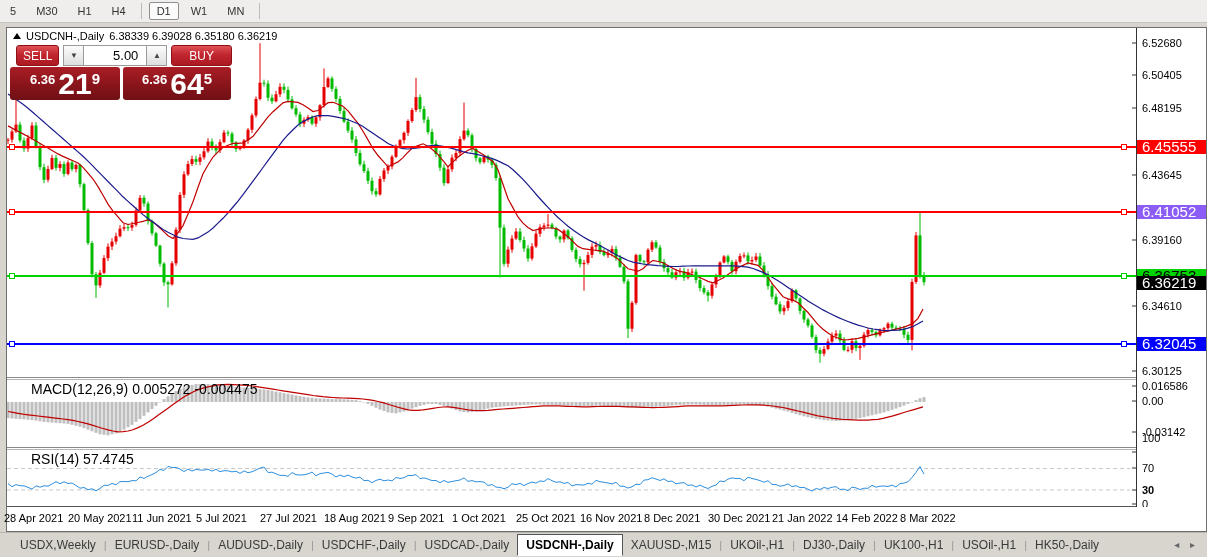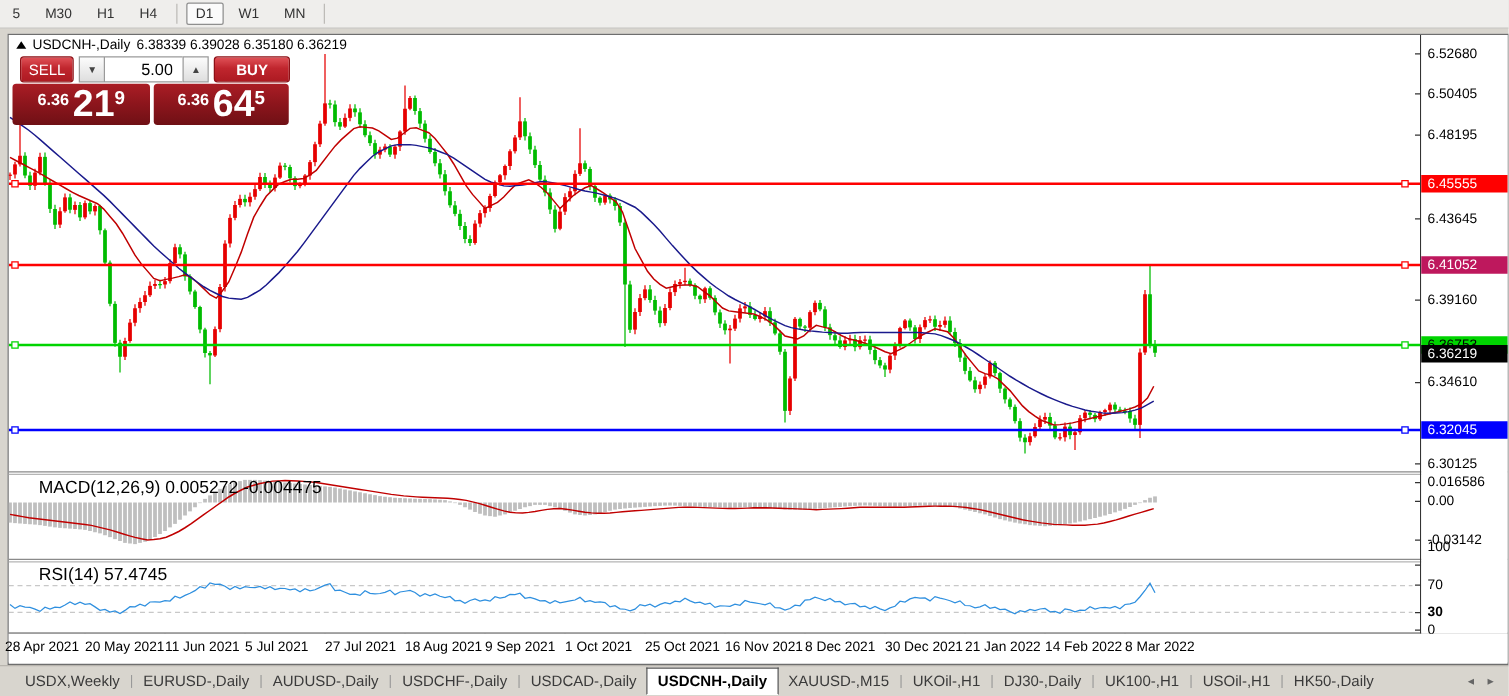--- a/index.html
+++ b/index.html
@@ -10,32 +10,32 @@
   .tf-btn{font-size:11px;color:#333;padding:2px 7px;margin:0 2px;border:1px solid transparent;border-radius:2px;cursor:default;}
   .tf-btn.active{background:#fbfbfb;border:1px solid #8f8f8f;}
   .tb-sep{width:1px;height:16px;background:#bdbbb7;margin:0 5px;}
   
   .chart-window{position:absolute;left:6px;top:27px;width:1199px;height:503px;border:1px solid #6e6e6e;background:#ffffff;}
   .chart-window svg{position:absolute;left:0;top:0;}
   .pane-sep{position:absolute;left:0;width:100%;height:0;border-top:1px solid #8a8a8a;}
   .axis-line{position:absolute;left:1129px;top:0;width:0;height:479px;border-left:1px solid #333;}
   .axis-col{position:absolute;left:1130px;top:0;width:69px;height:479px;background:#fff;}
   .axis-label{position:absolute;left:5px;font-size:11px;color:#000;line-height:14px;white-space:nowrap;}
-  .axis-badge{position:absolute;left:0;width:69px;height:14px;font-size:11px;line-height:14px;padding-left:5px;box-sizing:border-box;white-space:nowrap;}
+  .axis-badge{position:absolute;left:0;width:69px;height:14px;font-size:15px;line-height:14px;padding-left:5px;box-sizing:border-box;white-space:nowrap;}
   .date-strip{position:absolute;left:0;top:479px;width:1199px;height:23px;background:#fff;}
   .date-label{position:absolute;top:5px;font-size:11px;color:#000;white-space:nowrap;}
   .chart-title{position:absolute;left:6px;top:2px;font-size:11px;color:#000;display:flex;align-items:center;gap:5px;}
   .tri-up{width:0;height:0;border-left:4px solid transparent;border-right:4px solid transparent;border-bottom:6px solid #000;display:inline-block;}
   .pane-label{position:absolute;font-size:14px;color:#000;left:24px;}
   
   .trade-panel{position:absolute;left:3px;top:16px;width:222px;}
   .tp-row1{display:flex;align-items:flex-end;height:22px;margin-left:6px;}
   .tp-btn{height:21px;border:1px solid #8e1016;border-radius:3px;background:linear-gradient(#e05157,#c0262e 45%,#ad1a22);color:#fff;font-size:12px;font-family:"Liberation Sans",sans-serif;display:flex;align-items:center;justify-content:center;cursor:pointer;}
   .sell-btn{width:44px;}
-  .buy-btn{width:72px;margin-left:4px;font-weight:bold;}
+  .buy-btn{width:72px;margin-left:4px;}
   .spin{display:flex;margin-left:4px;height:21px;}
   .spin-btn{width:21px;height:21px;box-sizing:border-box;border:1px solid #9a9a9a;background:linear-gradient(#fcfcfc,#dedede);font-size:8px;color:#444;display:flex;align-items:center;justify-content:center;cursor:pointer;}
   .vol-input{width:62px;height:21px;box-sizing:border-box;border:1px solid #9a9a9a;border-left:none;border-right:none;text-align:right;padding-right:8px;font-size:13px;font-family:"Liberation Sans",sans-serif;color:#000;outline:none;}
   .tp-row2{display:flex;margin-top:1px;}
   .quote{height:33px;border-radius:3px;background:linear-gradient(#aa1d25,#8c151c 50%,#6f1015);color:#fff;display:flex;align-items:flex-end;justify-content:center;padding:0 4px;box-sizing:border-box;}
   .quote-sell{width:110px;}
   .quote-buy{width:108px;margin-left:3px;}
   .q-small{font-size:13px;font-weight:bold;padding-bottom:13px;}
   .q-big{font-size:30px;font-weight:bold;line-height:32px;margin-left:3px;}
   .q-sup{font-size:15px;font-weight:bold;padding-bottom:13px;}
@@ -858,21 +858,21 @@
         <div class="axis-label" style="top: 271px; text-align: center;">6.34610</div>
         <div class="axis-label" style="top: 336px;">6.30125</div>
         <div class="axis-label" style="top: 351px;">0.016586</div>
         <div class="axis-label" style="top: 366px;">0.00</div>
         <div class="axis-label" style="top: 397px;">-0.03142</div>
         <div class="axis-label" style="top: 403px;">100</div>
         <div class="axis-label" style="top: 433px;">70</div>
         <div class="axis-label" style="top: 455px; font-weight: bold;">30</div>
         <div class="axis-label" style="top: 469px;">0</div>
         <div class="axis-badge" style="top: 112px; background: rgb(255, 0, 0); color: rgb(255, 255, 255);">6.45555</div>
-        <div class="axis-badge" style="top: 177px; background: #be185d; color: rgb(255, 255, 255);">6.41052</div>
+        <div class="axis-badge" style="top: 177px; background: #8b5cf6; color: rgb(255, 255, 255);">6.41052</div>
         <div class="axis-badge" style="top: 241px; background: rgb(0, 212, 0); color: rgb(0, 0, 0);">6.36753</div>
         <div class="axis-badge" style="top: 309px; background: rgb(0, 0, 255); color: rgb(255, 255, 255);">6.32045</div>
         <div class="axis-badge" style="top: 248px; background: rgb(0, 0, 0); color: rgb(255, 255, 255);">6.36219</div>
       </div>
     <div class="date-strip">
         <div class="date-label" style="left: -3px;">28 Apr 2021</div>
         <div class="date-label" style="left: 61px;">20 May 2021</div>
         <div class="date-label" style="left: 125px;">11 Jun 2021</div>
         <div class="date-label" style="left: 189px;">5 Jul 2021</div>
         <div class="date-label" style="left: 253px;">27 Jul 2021</div>

